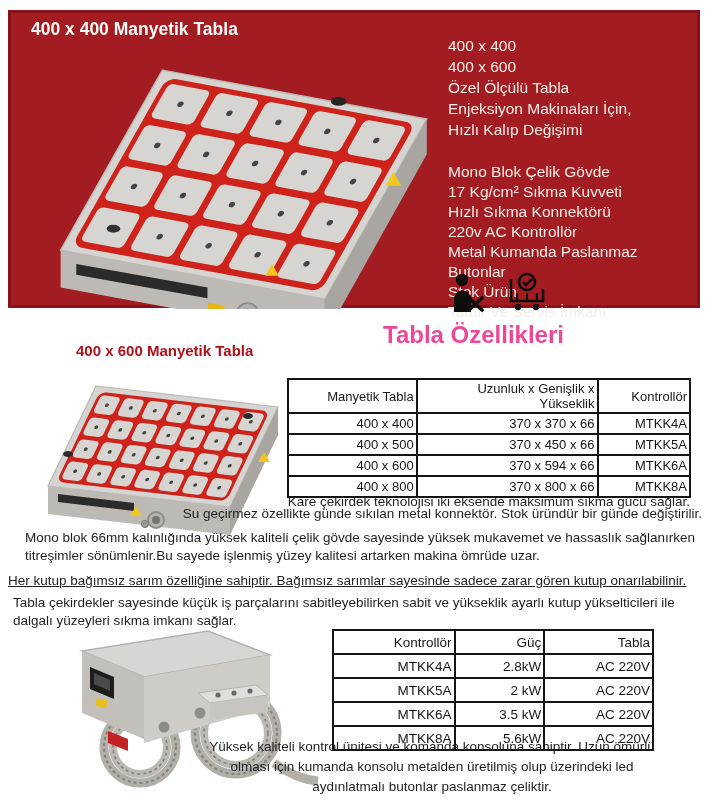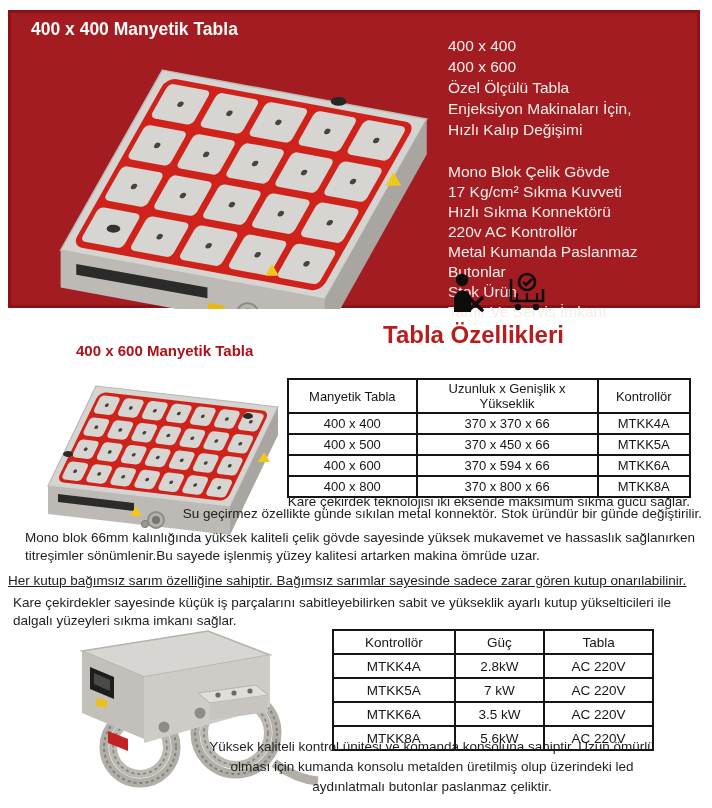--- a/index.html
+++ b/index.html
@@ -11,23 +11,23 @@
   .hero-title{position:absolute;left:20px;top:6px;color:#fdfbf8;font-weight:bold;font-size:17.5px;}
   .hero-img{position:absolute;left:0px;top:16px;width:436px;height:280px;}
   .hero-specs{position:absolute;left:437px;top:22px;color:#f3eee8;font-size:15.5px;}
   .hero-specs ul{list-style:none;margin:0;padding:0;}
   .spec-primary li{line-height:21px;}
   .spec-secondary{margin-top:22px !important;}
   .spec-secondary li{line-height:20px;}
   .hero-icons{position:absolute;left:440px;top:258px;display:flex;gap:18px;align-items:flex-end;}
   
   .subtitle{position:absolute;left:44px;top:342px;color:var(--subtitle_red);font-weight:bold;font-size:15px;margin-left:32px;}
-  .heading{position:absolute;left:383px;top:321px;margin:0;font-size:24px;font-weight:bold;color:#b91c1c;}
+  .heading{position:absolute;left:383px;top:321px;margin:0;font-size:24px;font-weight:bold;color:#ec4899;}
   table{border-collapse:collapse;font-size:13px;color:#161616;}
-  td,th{border:2px solid var(--table_border);text-align:center;font-weight:normal;padding:1px 2px;}
+  td,th{border:2px solid var(--table_border);text-align:right;font-weight:normal;padding:1px 2px;}
   .dim-table{position:absolute;left:287px;top:378px;width:404px;}
   .dim-table td,.dim-table th{height:17px;}
   .power-table{position:absolute;left:332px;top:629px;width:322px;font-size:13.5px;}
   .power-table td,.power-table th{height:20px;}
   .side-img{position:absolute;left:4px;top:356px;width:286px;height:186px;}
   .unit-img{position:absolute;left:12px;top:615px;width:318px;height:185px;}
   .para{position:absolute;font-size:13.5px;line-height:17.5px;color:var(--text);margin:0;}
   .p1{top:493px;right:22px;}
   .p2{top:505px;right:10px;}
   .p3{top:529px;left:25px;width:688px;}
@@ -226,21 +226,21 @@
     <path d="M260,96 l6,10 h-12 Z" fill="#f2c71d"></path>
     <circle cx="152" cy="164" r="8" fill="#b5b2ad" stroke="#8e8b86" stroke-width="1.8"></circle>
     <circle cx="152" cy="164" r="4" fill="#77746f"></circle>
     <circle cx="141" cy="168" r="3.6" fill="#9b9893" stroke="#7f7c77"></circle>
   </svg>
 
   <p class="para p1">Kare çekirdek teknolojisi iki eksende maksimum sıkma gücü sağlar.</p>
   <p class="para p2">Su geçirmez özellikte günde sıkılan metal konnektör. Stok üründür bir günde değiştirilir.</p>
   <p class="para p3">Mono blok 66mm kalınlığında yüksek kaliteli çelik gövde sayesinde yüksek mukavemet ve hassaslık sağlanırken titreşimler sönümlenir.Bu sayede işlenmiş yüzey kalitesi artarken makina ömrüde uzar.</p>
   <p class="para p4">Her kutup bağımsız sarım özelliğine sahiptir. Bağımsız sarımlar sayesinde sadece zarar gören kutup onarılabilinir.</p>
-  <p class="para p5">Kare çekirdekler sayesinde küçük iş parçalarını sabitleyebilirken sabit ve yükseklik ayarlı kutup yükselticileri ile dalgalı yüzeyleri sıkma imkanı sağlar.</p>
+  <p class="para p5">Tabla çekirdekler sayesinde küçük iş parçalarını sabitleyebilirken sabit ve yükseklik ayarlı kutup yükselticileri ile dalgalı yüzeyleri sıkma imkanı sağlar.</p>
 
   <table class="power-table">
     <colgroup>
         <col style="width:38%">
         <col style="width:28%">
         <col style="width:34%">
       </colgroup>
     <thead>
       <tr>
 
@@ -252,21 +252,21 @@
     <tbody>
 
         <tr>
           <td>MTKK4A</td>
           <td>2.8kW</td>
           <td>AC 220V</td>
         </tr>
 
         <tr>
           <td>MTKK5A</td>
-          <td>7 kW</td>
+          <td>2 kW</td>
           <td>AC 220V</td>
         </tr>
 
         <tr>
           <td>MTKK6A</td>
           <td>3.5 kW</td>
           <td>AC 220V</td>
         </tr>
 
         <tr>

